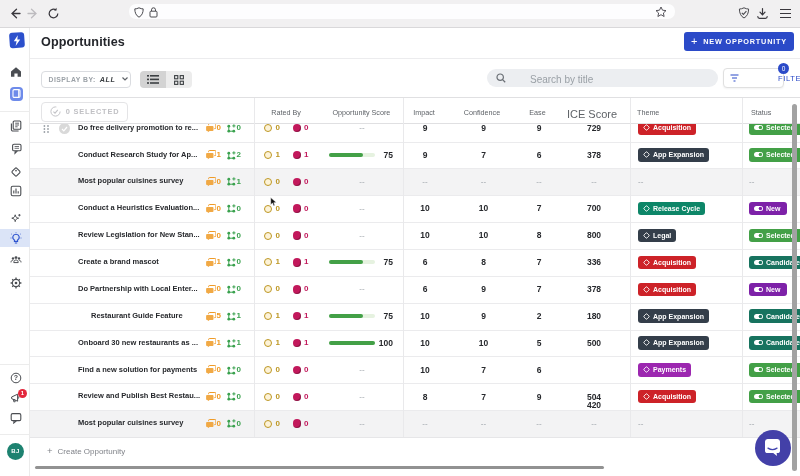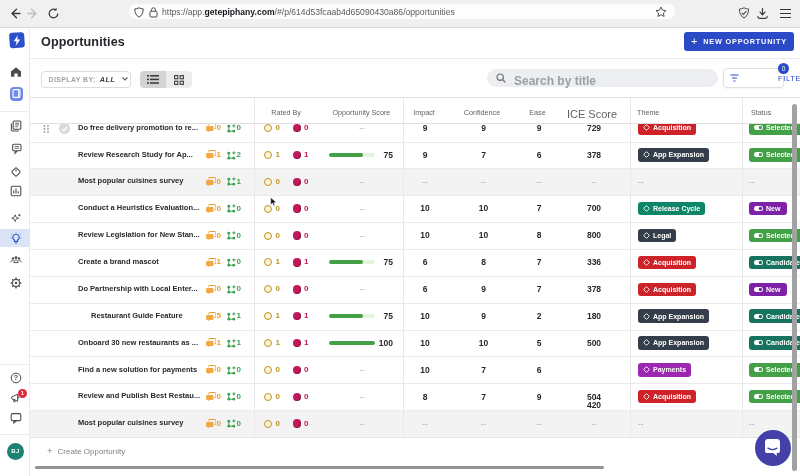--- a/index.html
+++ b/index.html
@@ -22,21 +22,20 @@
       <path d="M9.5 0.8 L9.6 3.4 L7 3.4 Z" fill="#39373d"></path>
     </svg>
 <div class="abs" style="left:129px;top:4px;width:546px;height:15px;background:#fdfdfe;border-radius:7px;"></div>
 <svg class="abs" style="left:133.5px;top:6.5px" width="10" height="11" viewBox="0 0 10 11">
       <path d="M5 0.8 C6.5 1.6 8 1.9 9.2 1.9 C9.2 5.5 8 8.6 5 10.2 C2 8.6 0.8 5.5 0.8 1.9 C2 1.9 3.5 1.6 5 0.8 Z" stroke="#4a4a4f" stroke-width="1" fill="none"></path>
     </svg>
 <svg class="abs" style="left:149px;top:6.5px" width="9" height="11" viewBox="0 0 9 11">
       <rect x="1" y="4.2" width="7" height="5.8" rx="1" stroke="#4a4a4f" stroke-width="1" fill="none"></rect>
       <path d="M2.5 4 V2.8 A2 2 0 0 1 6.5 2.8 V4" stroke="#4a4a4f" stroke-width="1" fill="none"></path>
     </svg>
-<div class="abs" style="left:162px;top:7.2px;font-size:8.6px;color:#5b5b60;">https://app.<span style="color:#17161b;font-weight:bold;">getepiphany.com</span>/#/p/614d53fcaab4d65090430a86/opportunities</div>
 <svg class="abs" style="left:655px;top:6px" width="12" height="12" viewBox="0 0 12 12">
       <path d="M6 1 L7.5 4.2 L11 4.6 L8.4 7 L9.1 10.5 L6 8.7 L2.9 10.5 L3.6 7 L1 4.6 L4.5 4.2 Z" stroke="#55535a" stroke-width="1" fill="none" stroke-linejoin="round"></path>
     </svg>
 <svg class="abs" style="left:738px;top:6.5px" width="12" height="12" viewBox="0 0 12 12">
       <path d="M6 0.8 C7.6 1.7 9.3 2 10.6 2 C10.6 6 9.2 9.4 6 11 C2.8 9.4 1.4 6 1.4 2 C2.7 2 4.4 1.7 6 0.8 Z" stroke="#4a4a4f" stroke-width="1" fill="none"></path>
       <path d="M3.8 5.8 L5.4 7.4 L8.4 4.2" stroke="#4a4a4f" stroke-width="1.1" fill="none"></path>
     </svg>
 <svg class="abs" style="left:756px;top:6.5px" width="13" height="13" viewBox="0 0 13 13">
       <path d="M6.5 1.5 V7.5 M4 5.2 L6.5 7.8 L9 5.2" stroke="#39373d" stroke-width="1.2" fill="none" stroke-linecap="round"></path>
       <path d="M1.8 9.5 C1.8 10.8 2.5 11.3 3.6 11.3 H9.4 C10.5 11.3 11.2 10.8 11.2 9.5" stroke="#39373d" stroke-width="1.2" fill="none" stroke-linecap="round"></path>
@@ -149,21 +148,21 @@
         <rect x="6.2" y="0.6" width="3.2" height="3.2"></rect>
         <rect x="0.6" y="6.2" width="3.2" height="3.2"></rect>
         <rect x="6.2" y="6.2" width="3.2" height="3.2"></rect>
       </g>
     </svg>
 <div class="abs" style="left:487px;top:69px;width:231px;height:18px;background:#eceef1;border-radius:9px;"></div>
 <svg class="abs" style="left:496px;top:73px" width="10" height="10" viewBox="0 0 10 10">
       <circle cx="4.2" cy="4.2" r="3.2" stroke="#6a6f75" stroke-width="1.2" fill="none"></circle>
       <path d="M6.6 6.6 L9.2 9.2" stroke="#6a6f75" stroke-width="1.3"></path>
     </svg>
-<div class="abs" style="left:514px;top:74px;font-size:12px;color:#9aa0a6;font-weight:bold;">Search by title</div>
+<div class="abs" style="left:530px;top:74px;font-size:10px;color:#9aa0a6;">Search by title</div>
 <div class="abs" style="left:723px;top:68px;width:61px;height:20px;background:#fff;border:1px solid #e0e0e0;border-radius:4px;box-shadow:0 1px 2px rgba(0,0,0,0.05);"></div>
 <svg class="abs" style="left:730px;top:74px" width="9" height="8" viewBox="0 0 9 8">
       <path d="M0.5 1 H8.5 M2 4 H7 M3.5 7 H5.5" stroke="#2b4ac8" stroke-width="1.2"></path>
     </svg>
 <div class="abs" style="left:742px;top:73.5px;font-size:7.6px;font-weight:normal;letter-spacing:0.6px;color:#2b4ac8;padding-left:36px;">FILTERS</div>
 <div class="abs" style="left:778px;top:63px;width:11px;height:11px;background:#2b4ac8;border-radius:50%;color:#fff;font-size:6.5px;text-align:center;line-height:11px;">0</div>
 <div class="abs" style="left:30px;top:97px;width:770px;height:1px;background:#e0e0e2;"></div>
 <div class="abs" style="left:30px;top:114px;width:770px;height:323px;overflow:hidden;">
 </div>
 <div class="abs" style="left:30px;top:141.5px;width:770px;height:1px;background:#ebebed;"></div>
@@ -193,21 +192,21 @@
 <div class="pill" style="left:638px;top:121.2px;background:#cd2228;padding:0 5px;"><svg width="7" height="7" viewBox="0 0 8 8" style="margin-right:3px;">
         <g transform="rotate(45 4 4)">
           <rect x="1.6" y="1.6" width="4.8" height="4.8" rx="1" stroke="#fff" stroke-width="1" fill="none"></rect>
         </g>
       </svg>Acquisition</div>
 <div class="pill" style="left:749px;top:121.2px;width:53px;background:#43a047;padding-left:5px;overflow:hidden;"><svg width="9" height="5" viewBox="0 0 9 5" style="margin-right:3px;flex:none;">
         <rect x="0" y="0" width="9" height="5" rx="2.5" fill="#fff"></rect>
         <circle cx="6.4" cy="2.5" r="1.7" fill="#43a047"></circle>
       </svg>Selected</div>
 <div class="abs" style="left:30px;top:168.3px;width:770px;height:1px;background:#ebebed;"></div>
-<div class="abs" style="left:78px;top:149.5px;width:126px;font-size:7.5px;font-weight:bold;color:#26282c;white-space:nowrap;overflow:hidden;">Review Research Study for Ap...</div>
+<div class="abs" style="left:78px;top:149.5px;width:126px;font-size:7.5px;font-weight:bold;color:#26282c;white-space:nowrap;overflow:hidden;">Conduct Research Study for Ap...</div>
 <svg class="abs" style="left:205.5px;top:150.3px" width="10" height="9.4" viewBox="0 0 10 9.4">
       <path d="M1 3 H6.6 A0.9 0.9 0 0 1 7.5 3.9 V7 A0.9 0.9 0 0 1 6.6 7.9 H3.6 L1.8 9.3 V7.9 H1 A0.9 0.9 0 0 1 0.1 7 V3.9 A0.9 0.9 0 0 1 1 3 Z" fill="#ef9a24" opacity="0.85"></path>
       <path d="M2.6 2.2 V1.5 A1 1 0 0 1 3.6 0.5 H8.9 A1 1 0 0 1 9.9 1.5 V4.6 A1 1 0 0 1 8.9 5.6 H8.3" stroke="#ef9a24" stroke-width="1" fill="none"></path>
     </svg>
 <div class="abs" style="left:216.5px;top:149.9px;font-size:8px;font-weight:bold;color:#ef9a24;">1</div>
 <svg class="abs" style="left:226.5px;top:150.5px" width="9" height="9" viewBox="0 0 9 9">
       <circle cx="1.8" cy="2.2" r="1.4" fill="#3ba24f"></circle>
       <circle cx="1.8" cy="7.2" r="1.4" fill="#3ba24f"></circle>
       <circle cx="6.8" cy="7.2" r="1.4" fill="#3ba24f"></circle>
       <path d="M1.8 2.2 V7.2 H6.8" stroke="#3ba24f" stroke-width="1" fill="none"></path>
@@ -574,20 +573,27 @@
     </svg>
 <div class="abs" style="left:58.5px;top:123.3px;width:11px;height:11px;border-radius:50%;background:#d9d9d9;"></div>
 <svg class="abs" style="left:60.5px;top:125.7px" width="7" height="6" viewBox="0 0 7 6">
       <path d="M1 3 L2.8 4.8 L6 1" stroke="#fff" stroke-width="1.2" fill="none"></path>
     </svg>
 <div class="abs" style="left:30px;top:98.0px;width:770px;height:26.0px;background:#fff;border-bottom:1px solid #e0e0e2;"></div>
 <div class="abs" style="left:254px;top:97.5px;width:1px;height:26.5px;background:#e9e9eb;"></div>
 <div class="abs" style="left:403px;top:97.5px;width:1px;height:26.5px;background:#e9e9eb;"></div>
 <div class="abs" style="left:630px;top:97.5px;width:1px;height:26.5px;background:#e9e9eb;"></div>
 <div class="abs" style="left:742px;top:97.5px;width:1px;height:26.5px;background:#e9e9eb;"></div>
+<div class="abs" style="left:41px;top:102px;width:87px;height:19.5px;border:1px solid #e4e4e6;border-radius:4px;background:#fff;display:flex;align-items:center;justify-content:center;">
+      <svg width="11" height="11" viewBox="0 0 11 11" style="margin-right:5px;">
+        <circle cx="5.5" cy="5.5" r="4.6" stroke="#c3c3c7" stroke-width="1" fill="none" stroke-dasharray="22 7"></circle>
+        <path d="M3.4 5.6 L5 7.2 L7.8 3.8" stroke="#c3c3c7" stroke-width="1.1" fill="none"></path>
+      </svg>
+      <span style="font-size:7.4px;font-weight:bold;letter-spacing:0.8px;color:#c0c0c4;">0 SELECTED</span>
+    </div>
 <div class="abs" style="left:241.0px;top:107.5px;width:90px;text-align:center;font-size:7.2px;color:#5f6368;">Rated By</div>
 <div class="abs" style="left:316.4px;top:107.5px;width:90px;text-align:center;font-size:7.2px;color:#5f6368;">Opportunity Score</div>
 <div class="abs" style="left:379.0px;top:107.5px;width:90px;text-align:center;font-size:7.2px;color:#5f6368;">Impact</div>
 <div class="abs" style="left:437.0px;top:107.5px;width:90px;text-align:center;font-size:7.2px;color:#5f6368;">Confidence</div>
 <div class="abs" style="left:492.5px;top:107.5px;width:90px;text-align:center;font-size:7.2px;color:#5f6368;">Ease</div>
 <div class="abs" style="left:547.0px;top:107.5px;width:90px;text-align:center;font-size:11px;color:#5f6368;">ICE Score</div>
 <div class="abs" style="left:637px;top:107.5px;font-size:7.2px;color:#5f6368;">Theme</div>
 <div class="abs" style="left:751px;top:107.5px;font-size:7.2px;color:#5f6368;">Status</div>
 <div class="abs" style="left:30px;top:437px;width:770px;height:39px;background:#fff;border-top:1px solid #e6e6e8;"></div>
 <div class="abs" style="left:47px;top:444.5px;font-size:8px;color:#808389;"><span style="font-size:9.5px;margin-right:5px;">+</span>Create Opportunity</div>

